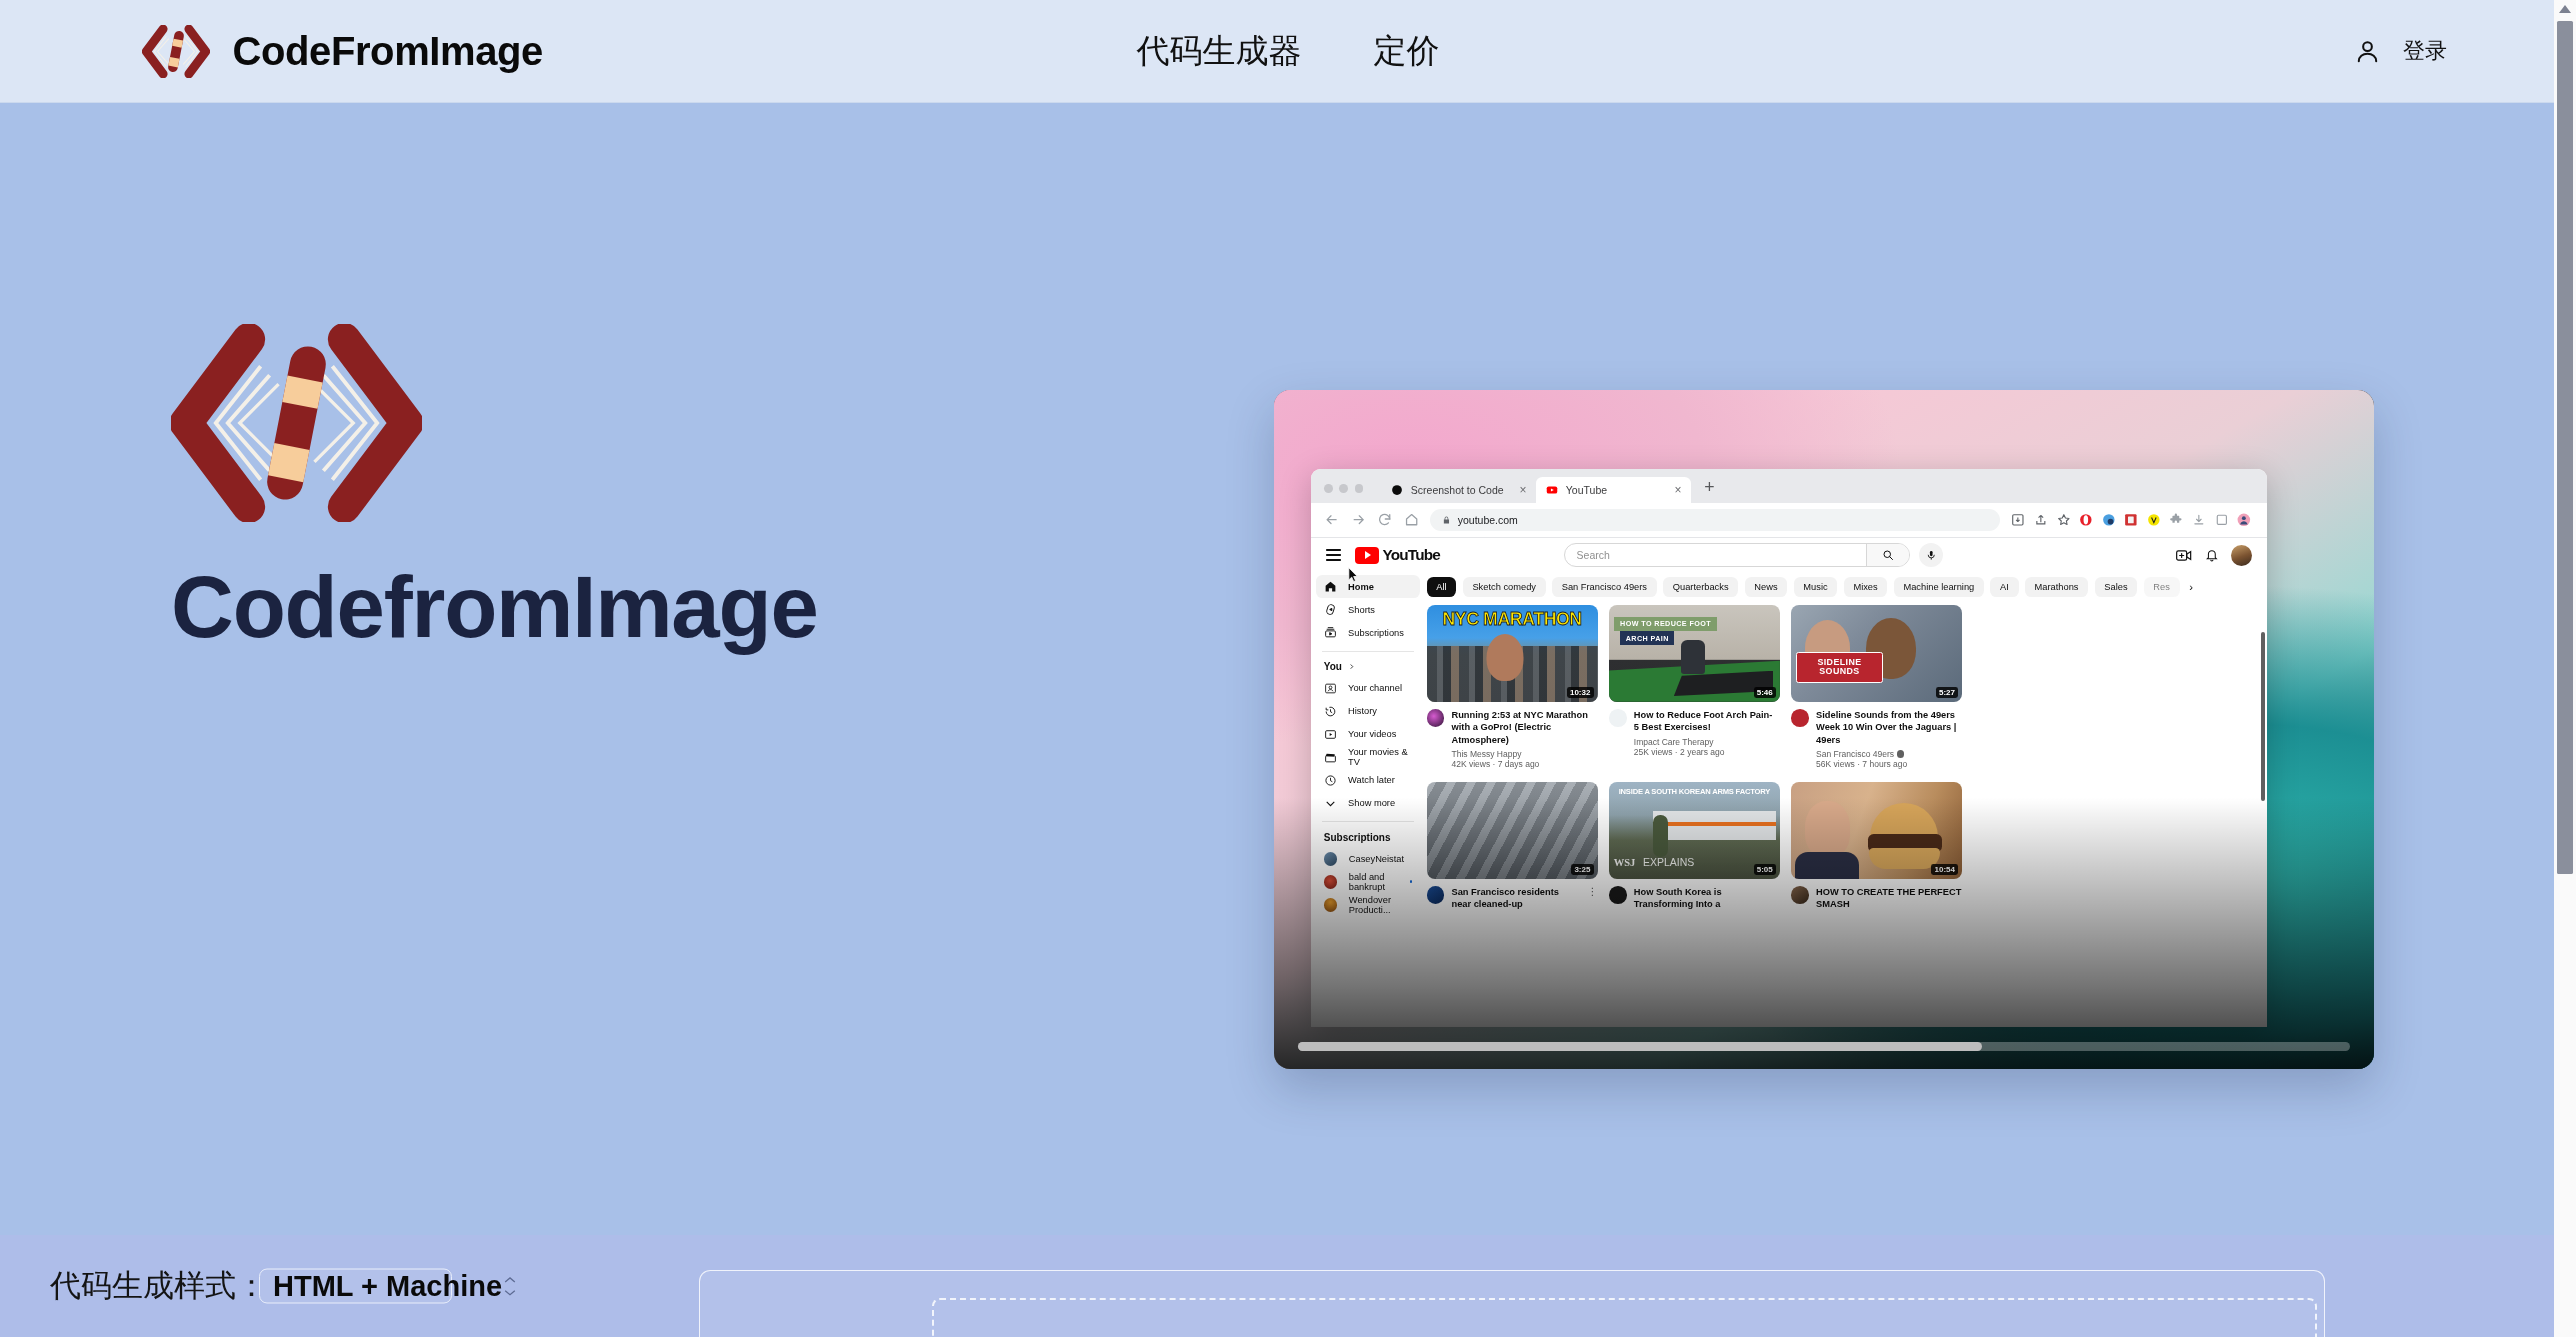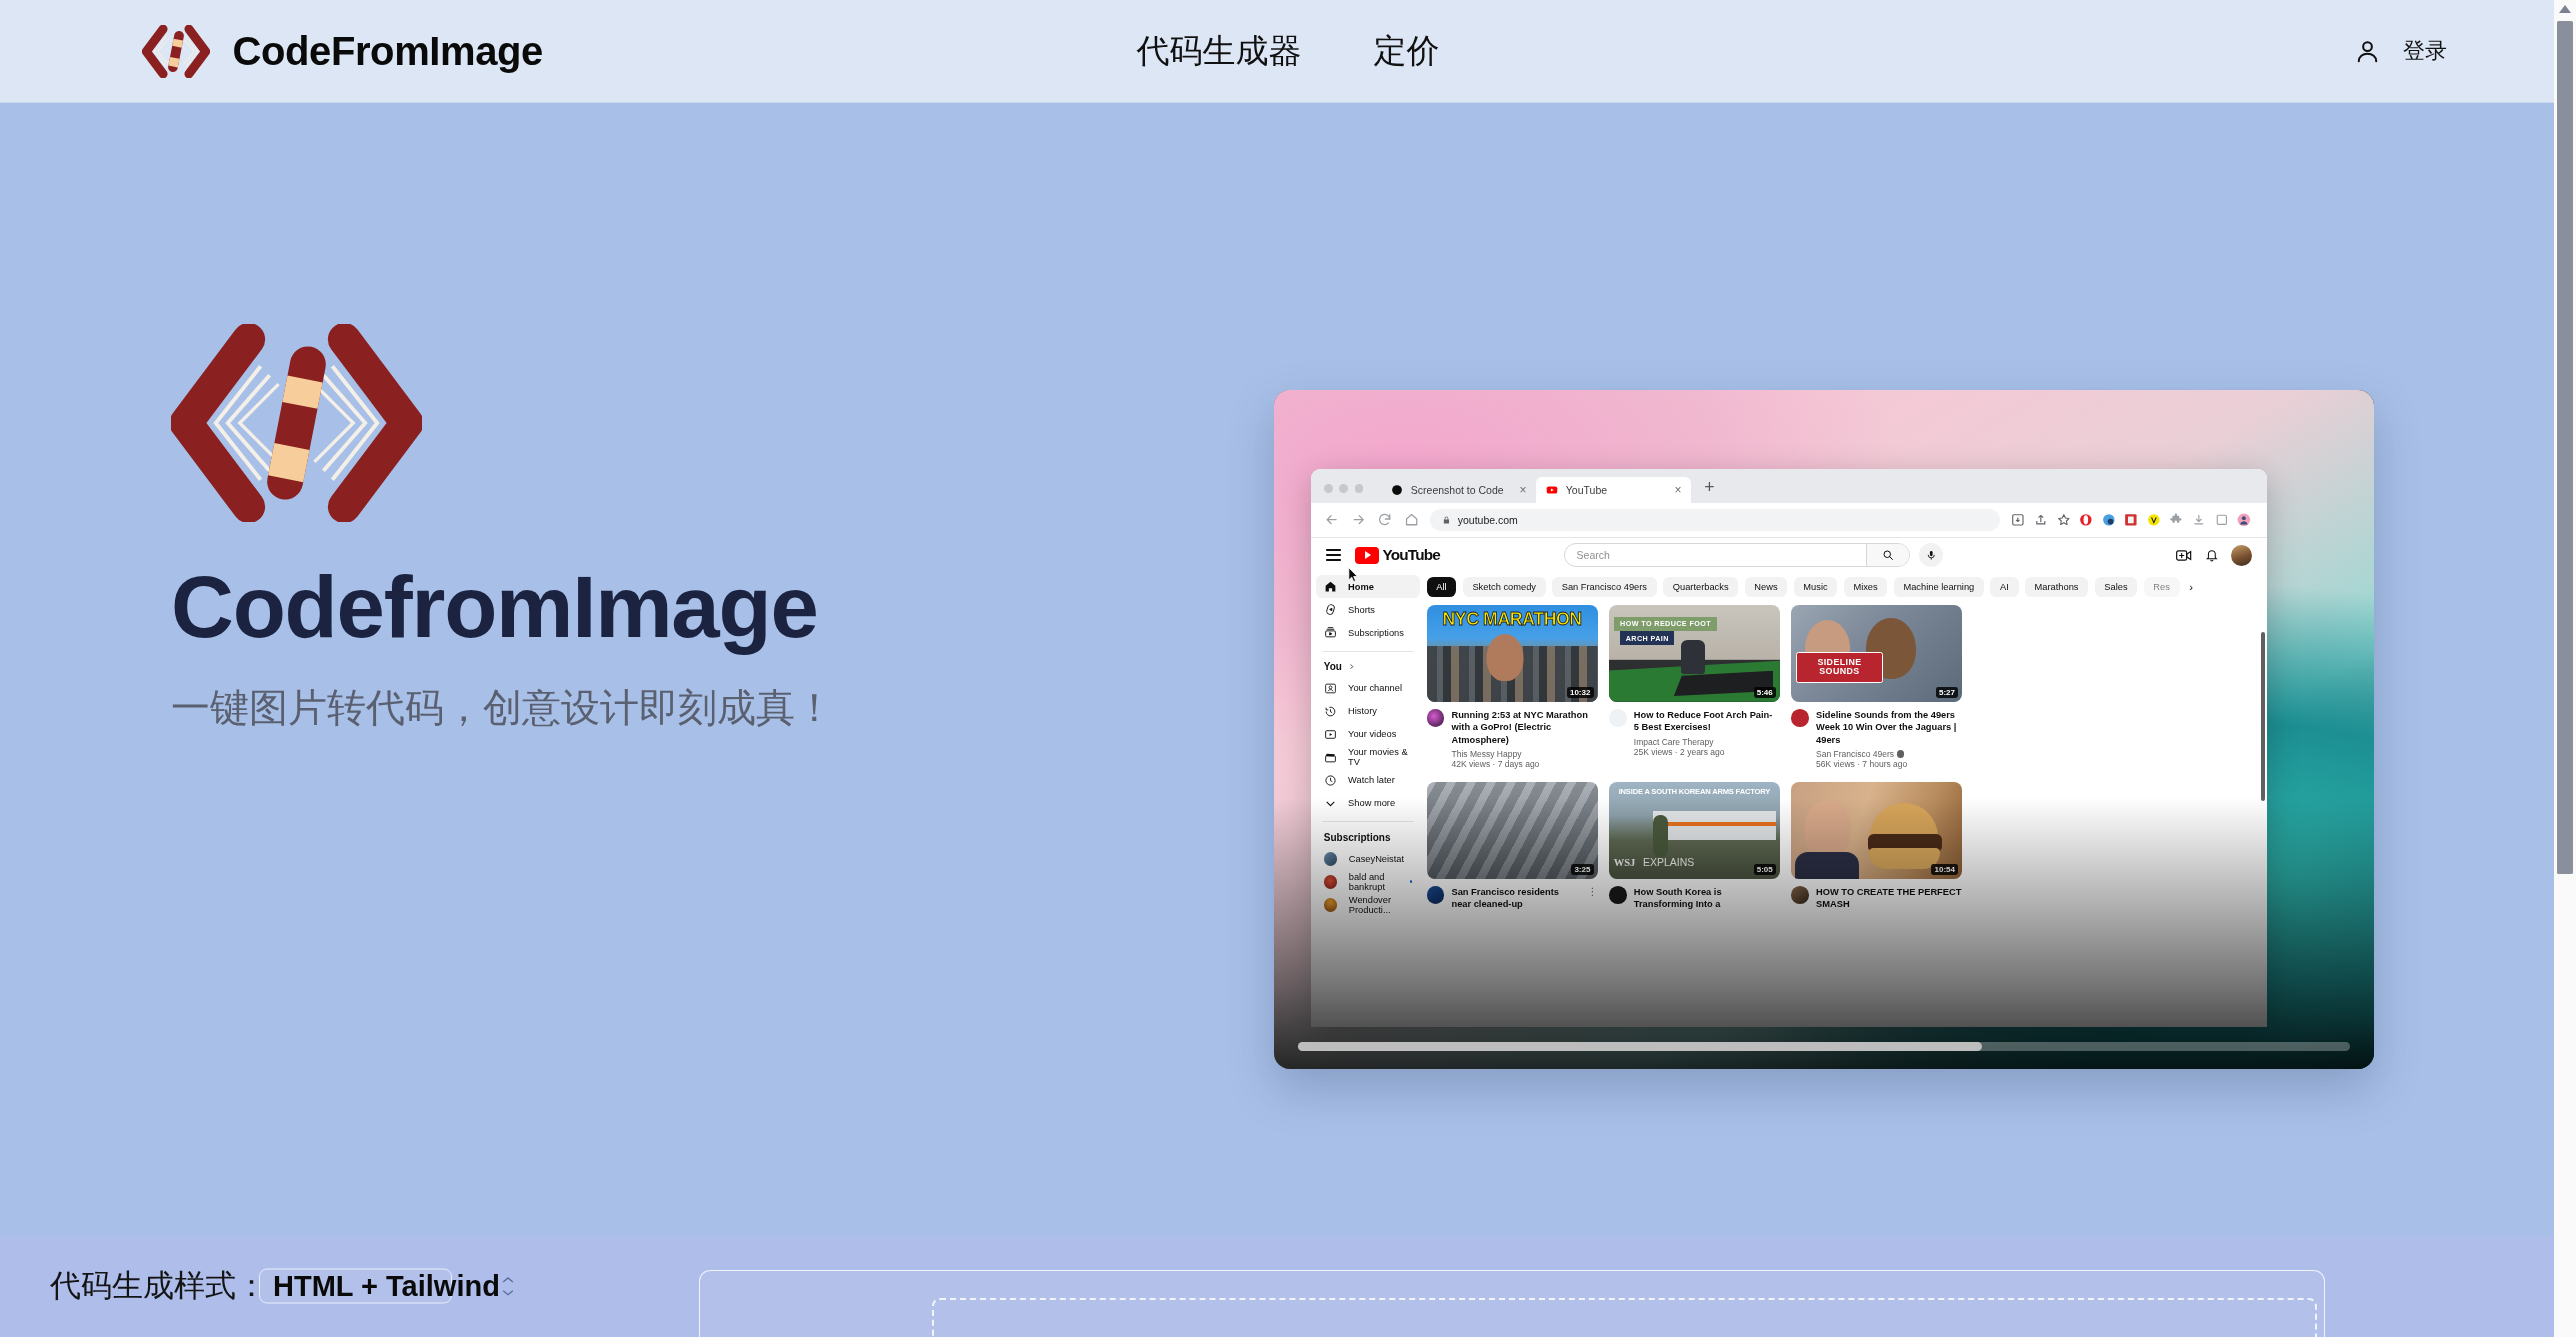--- a/index.html
+++ b/index.html
@@ -317,21 +317,20 @@
       <path d="M51 17 L65 33 L51 49" fill="none" stroke="#f4f0e8" stroke-width="1.3"></path>
       <path d="M48 20 L61 33 L48 46" fill="none" stroke="#f4f0e8" stroke-width="1.1"></path>
       <g transform="rotate(11 42 33)">
         <rect x="36" y="7" width="12" height="52" rx="6" fill="#8a2020"></rect>
         <rect x="36" y="18" width="12" height="9" fill="#f7cd9b"></rect>
         <rect x="36" y="41" width="12" height="11" fill="#f7cd9b"></rect>
       </g>
     </svg>
 
     <h1 class="hero-title">CodefromImage</h1>
-    <p class="hero-sub">一键图片转代码，创意设计即刻成真！</p>
   </div>
 
   <div class="video-player">
     <div class="video-bg"></div>
 
     <div class="browser-window">
 
       <div class="bw-tabbar">
         <div class="traffic">
           <span class="dot"></span>
@@ -706,21 +705,21 @@
       <div class="pc-progress">
         <div class="pc-progress-fill" style="width:65%"></div>
       </div>
     </div>
   </div>
 </main>
 
 <footer class="bottom-bar">
   <span class="bb-label">代码生成样式：</span>
   <div class="bb-select">
-    <span class="bb-select-val">HTML + Tailwind</span>
+    <span class="bb-select-val">HTML + Machine</span>
     <span class="bb-chevrons">
       <svg width="16" height="9.7" viewBox="0 0 20 12" fill="none" stroke="#5d6b93" stroke-width="1.6">
           <path d="M4 8l6-5 6 5"></path>
         </svg>
       <svg width="16" height="9.7" viewBox="0 0 20 12" fill="none" stroke="#5d6b93" stroke-width="1.6">
           <path d="M4 4l6 5 6-5"></path>
         </svg>
     </span>
   </div>
   <div class="bb-panel"></div>

